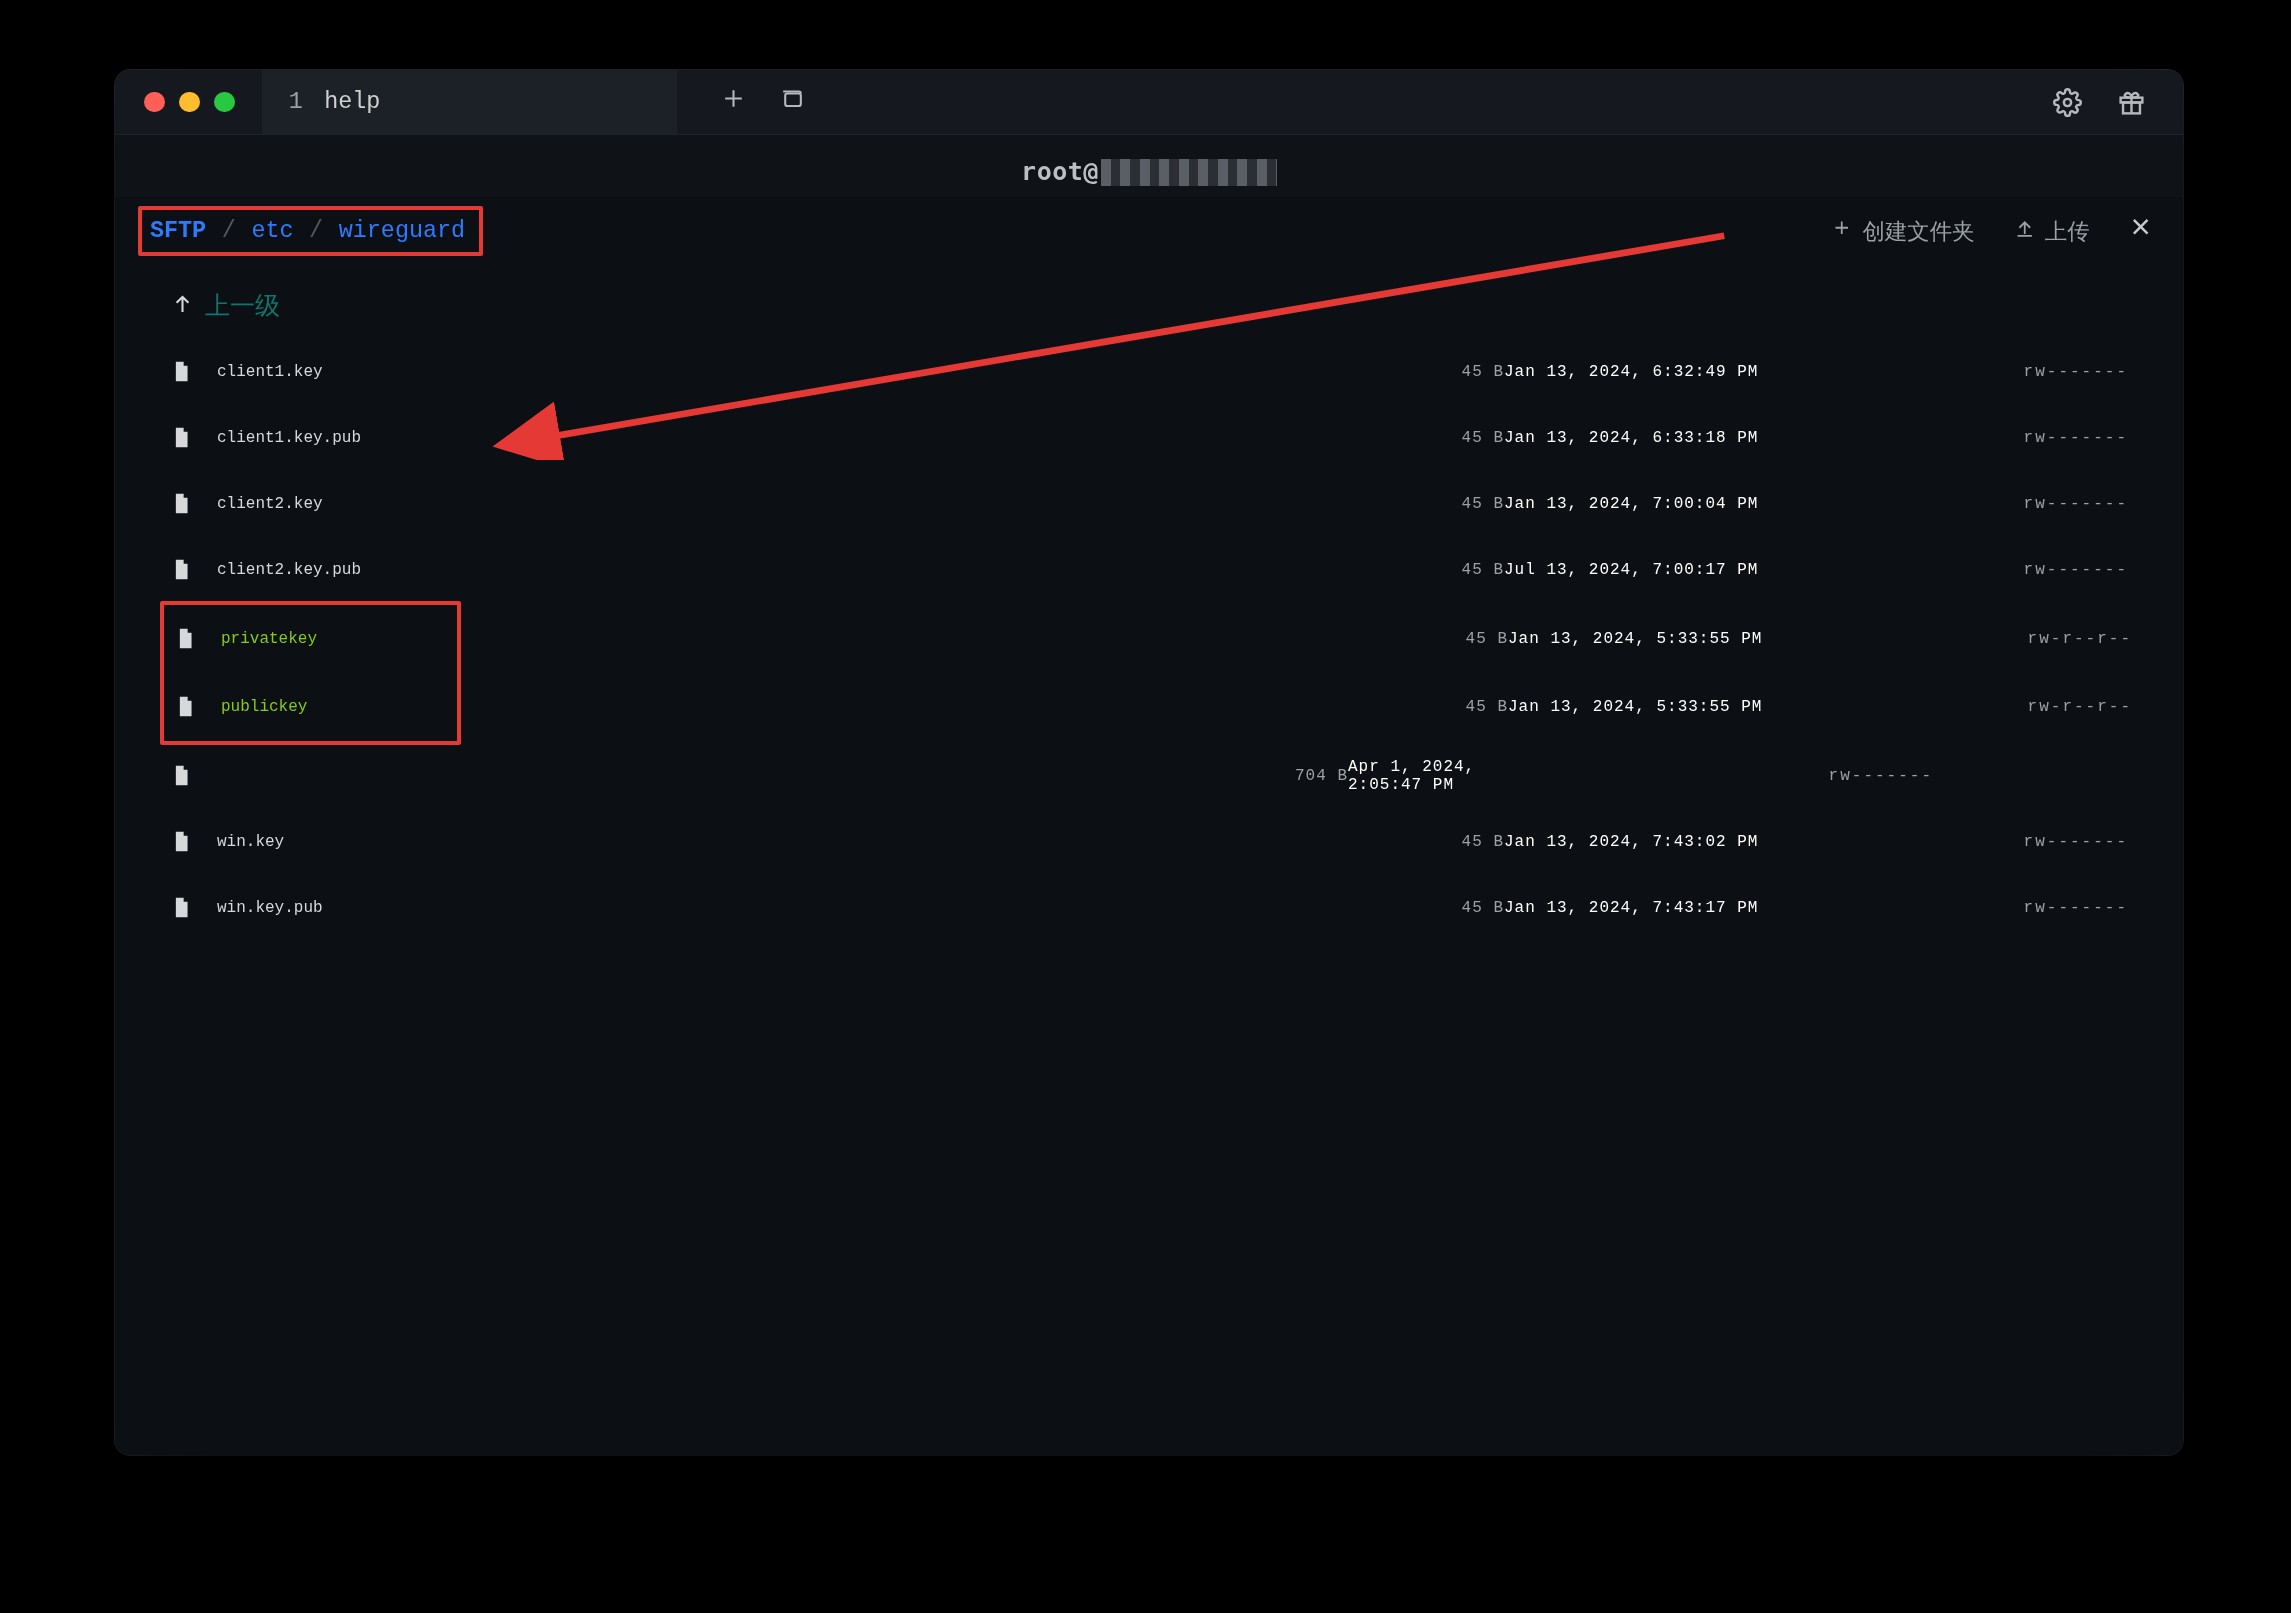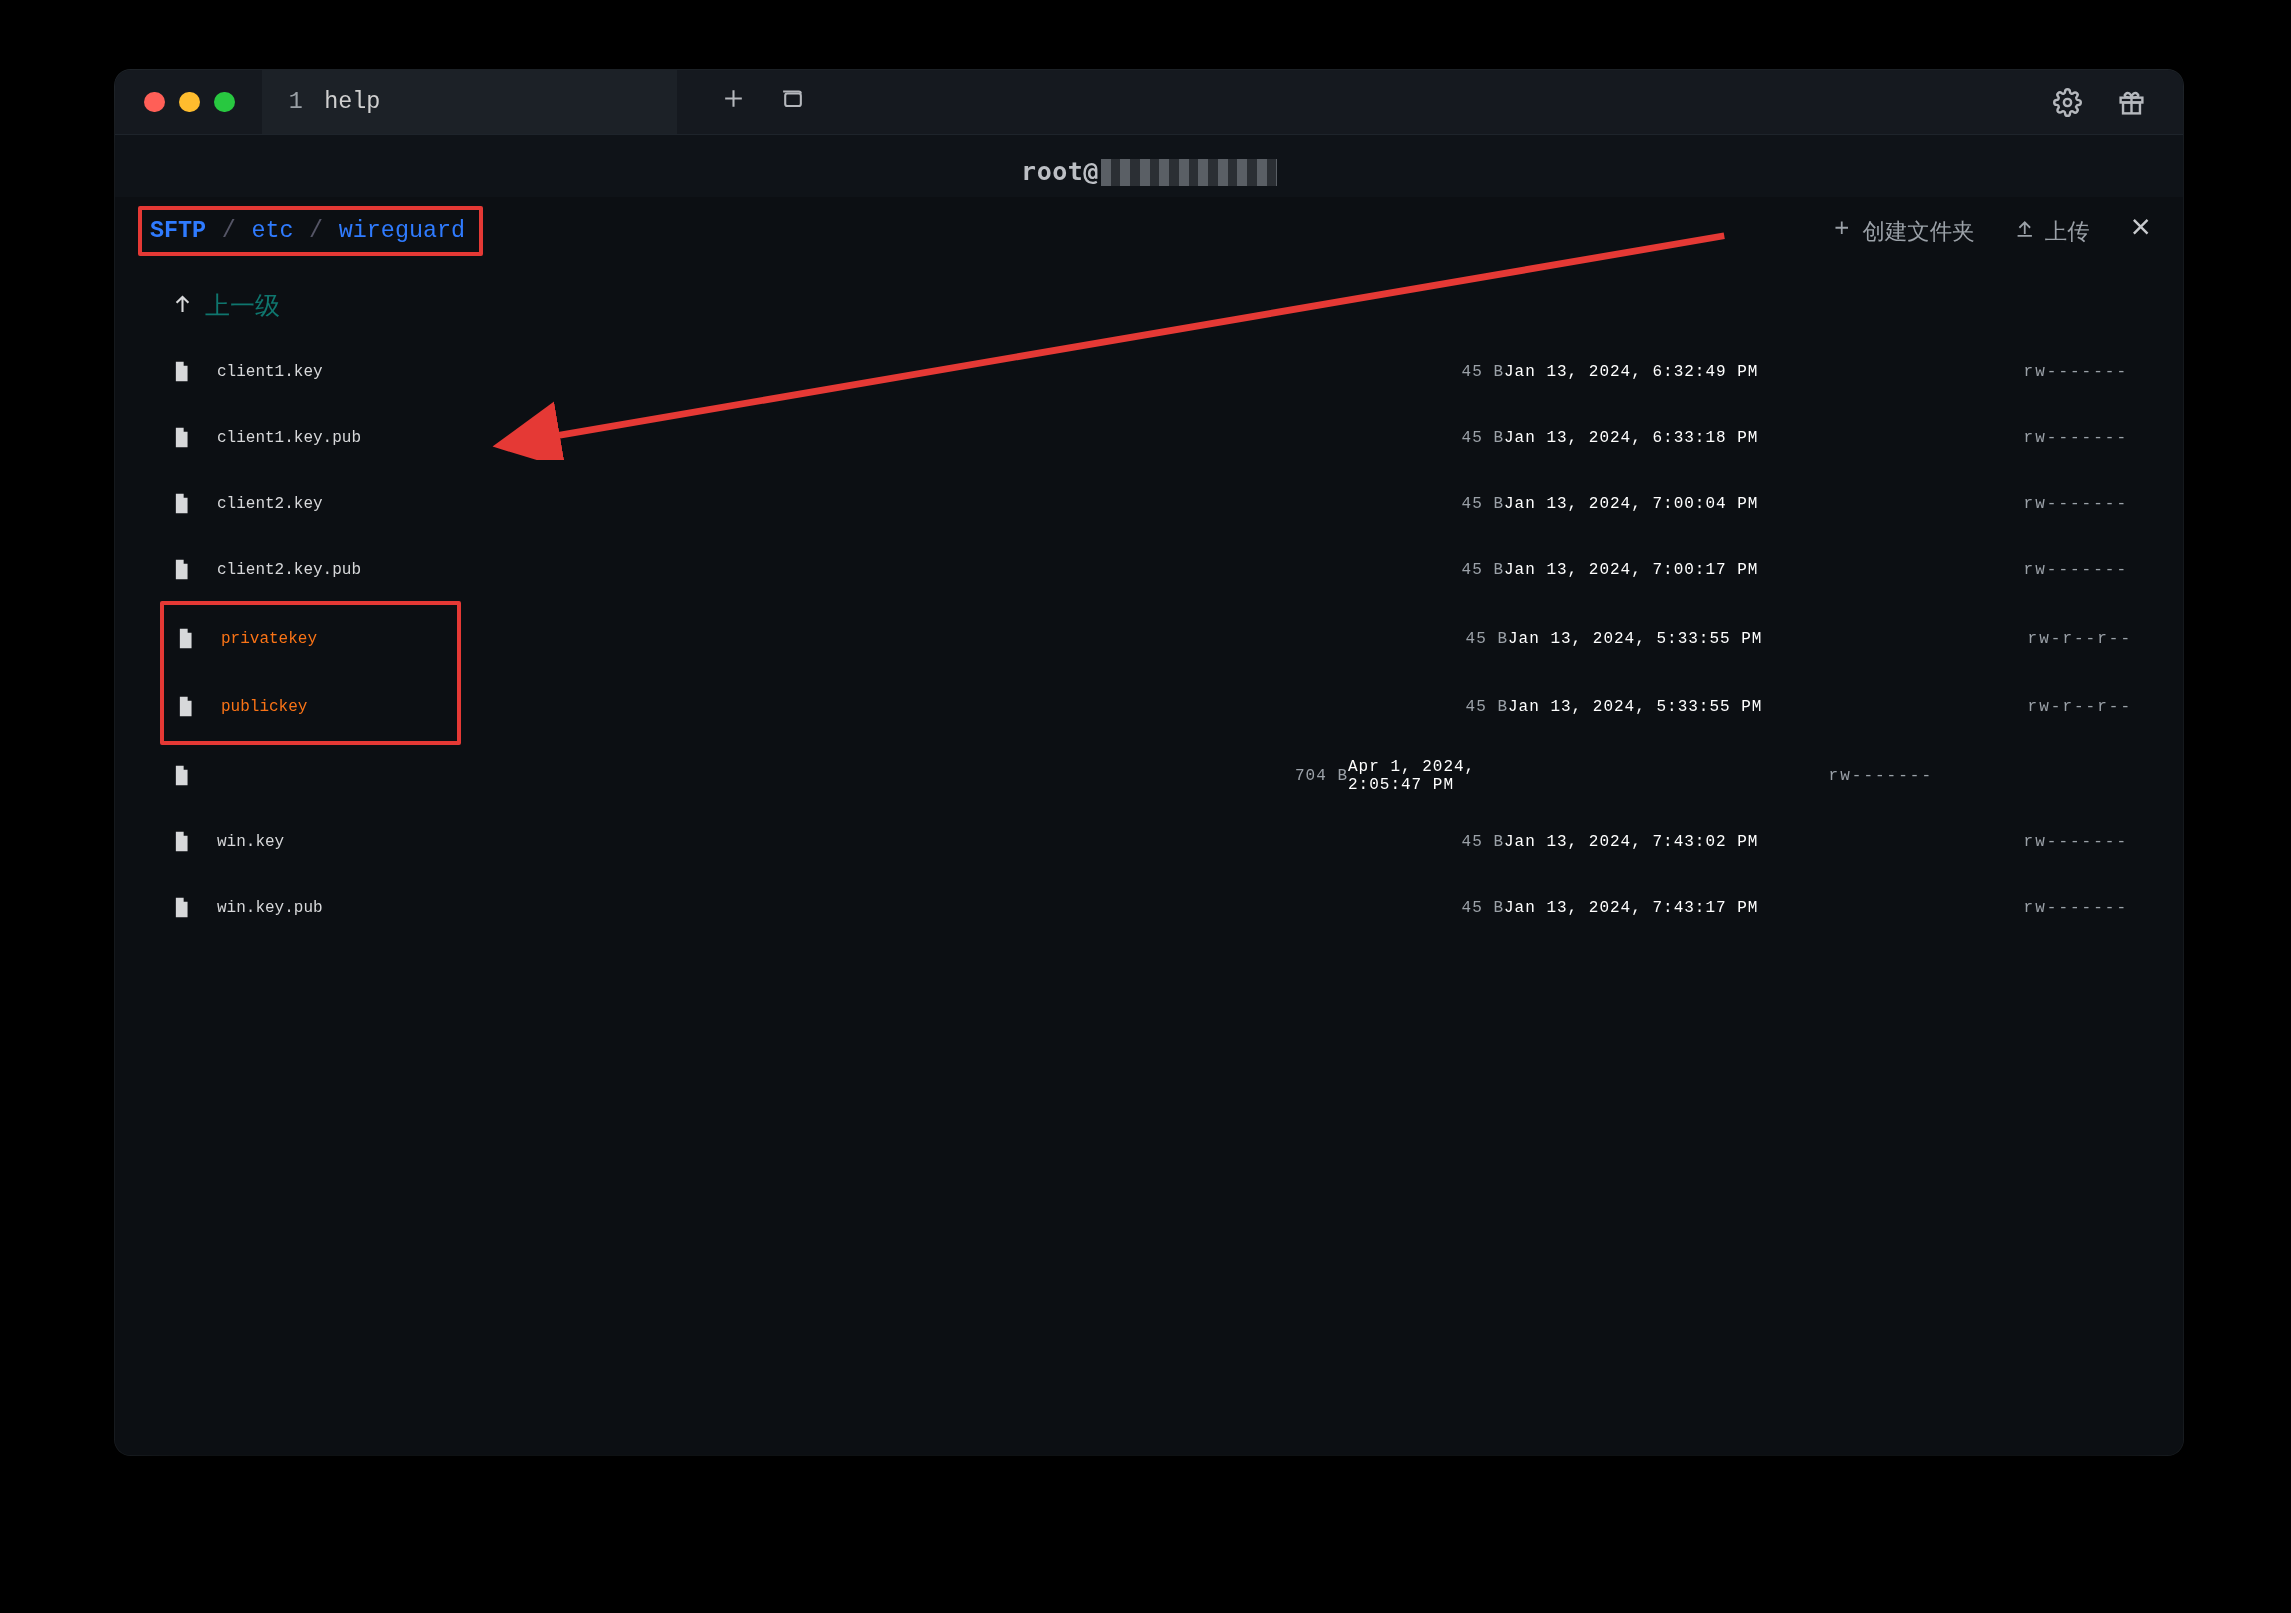--- a/index.html
+++ b/index.html
@@ -236,21 +236,21 @@
   }
 
   
   .keybox {
     border: 4.9px solid #e53935;
     border-radius: 2px;
     margin: -2px -9.8px;
     padding: 0 9.8px;
   }
   .keybox .row { height: 68px; }
-  .keybox .row .fname { color:#f97316; }
+  .keybox .row .fname { color:#84cc16; }
   
 
   
   .arrow-svg {
     position: absolute;
     left: 0; top: 0;
     width: 2068px;
     height: 390px;
     pointer-events: none;
   }
@@ -459,21 +459,21 @@
               <span class="fperm">rw-------</span>
             </div>
             <div class="row">
               <span class="icon">
                 <svg width="23.4" height="27" viewBox="0 0 24 24" fill="#d7d8da">
                   <path d="M6 2h8l4 4v16H6V2zm8 0v4h4"></path>
                 </svg>
               </span>
               <span class="fname">client2.key.pub</span>
               <span class="fsize">45 B</span>
-              <span class="fdate">Jan 13, 2024, 7:00:17 PM</span>
+              <span class="fdate">Jul 13, 2024, 7:00:17 PM</span>
               <span class="fperm">rw-------</span>
             </div>
             <div class="keybox" style="width: 273px;">
               <div class="row" style="width: 1958px;">
                 <span class="icon">
                   <svg width="23.4" height="27" viewBox="0 0 24 24" fill="#d7d8da">
                     <path d="M6 2h8l4 4v16H6V2zm8 0v4h4"></path>
                   </svg>
                 </span>
                 <span class="fname">privatekey</span>

